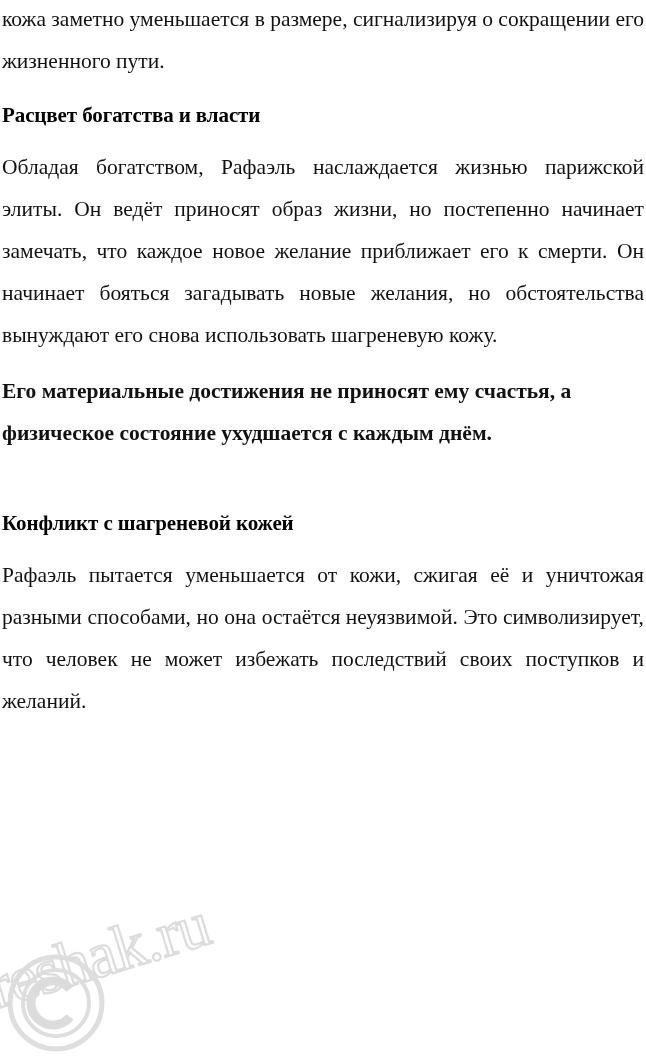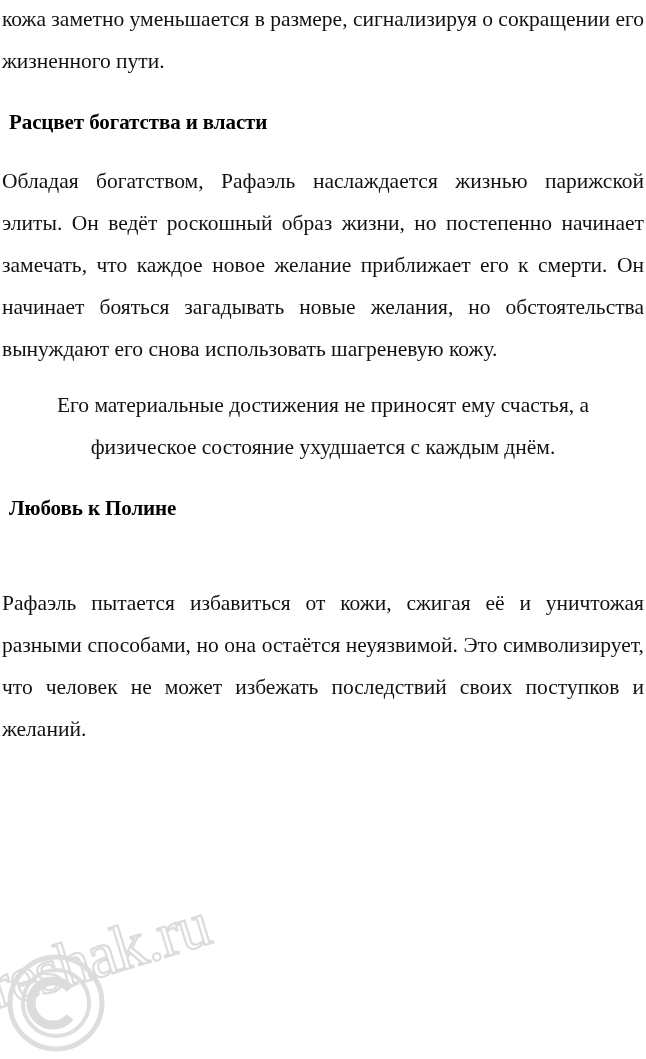--- a/index.html
+++ b/index.html
@@ -52,25 +52,26 @@
     font-size: 21.5px;
     line-height: 42px;
     text-align: justify;
     text-justify: inter-word;
     -webkit-hyphens: none;
     hyphens: none;
     word-spacing: 0px;
     color: #111111;
   }
   p.body-par.last-natural {
-    text-align: center;
+    text-align: left;
+    font-weight: bold;
   }
 
   h2.section-head {
-    margin: 7px;
+    margin: 0;
     font-size: 21px;
     line-height: 42px;
     font-weight: bold;
     text-align: left;
     color: #000000;
     letter-spacing: -0.1px;
   }
 
   .gap-sm { height: 14px; }
   .gap-head-before { height: 12px; }
@@ -102,39 +103,39 @@
   <div class="flow">
 
     <p class="body-par" id="par-continuation">кожа заметно уменьшается в размере, сигнализируя о сокращении его жизненного пути.</p>
 
     <div class="gap-head-before"></div>
 
     <h2 class="section-head">Расцвет богатства и власти</h2>
 
     <div class="gap-head-after"></div>
 
-    <p class="body-par">Обладая богатством, Рафаэль наслаждается жизнью парижской элиты. Он ведёт роскошный образ жизни, но постепенно начинает замечать, что каждое новое желание приближает его к смерти. Он начинает бояться загадывать новые желания, но обстоятельства вынуждают его снова использовать шагреневую кожу.</p>
+    <p class="body-par">Обладая богатством, Рафаэль наслаждается жизнью парижской элиты. Он ведёт приносят образ жизни, но постепенно начинает замечать, что каждое новое желание приближает его к смерти. Он начинает бояться загадывать новые желания, но обстоятельства вынуждают его снова использовать шагреневую кожу.</p>
 
     <div class="gap-sm"></div>
 
     <p class="body-par last-natural">Его материальные достижения не приносят ему счастья, а физическое состояние ухудшается с каждым днём.</p>
 
     <div class="gap-head-before"></div>
 
-    <h2 class="section-head">Любовь к Полине</h2>
 
     <div class="gap-head-after"></div>
 
 
     <div class="gap-sm"></div>
 
 
     <div class="gap-head-before"></div>
 
+    <h2 class="section-head">Конфликт с шагреневой кожей</h2>
 
     <div class="gap-head-after"></div>
 
-    <p class="body-par">Рафаэль пытается избавиться от кожи, сжигая её и уничтожая разными способами, но она остаётся неуязвимой. Это символизирует, что человек не может избежать последствий своих поступков и желаний.</p>
+    <p class="body-par">Рафаэль пытается уменьшается от кожи, сжигая её и уничтожая разными способами, но она остаётся неуязвимой. Это символизирует, что человек не может избежать последствий своих поступков и желаний.</p>
 
     <div class="gap-head-before"></div>
 
   </div>
 </div>
 
 </body></html>

